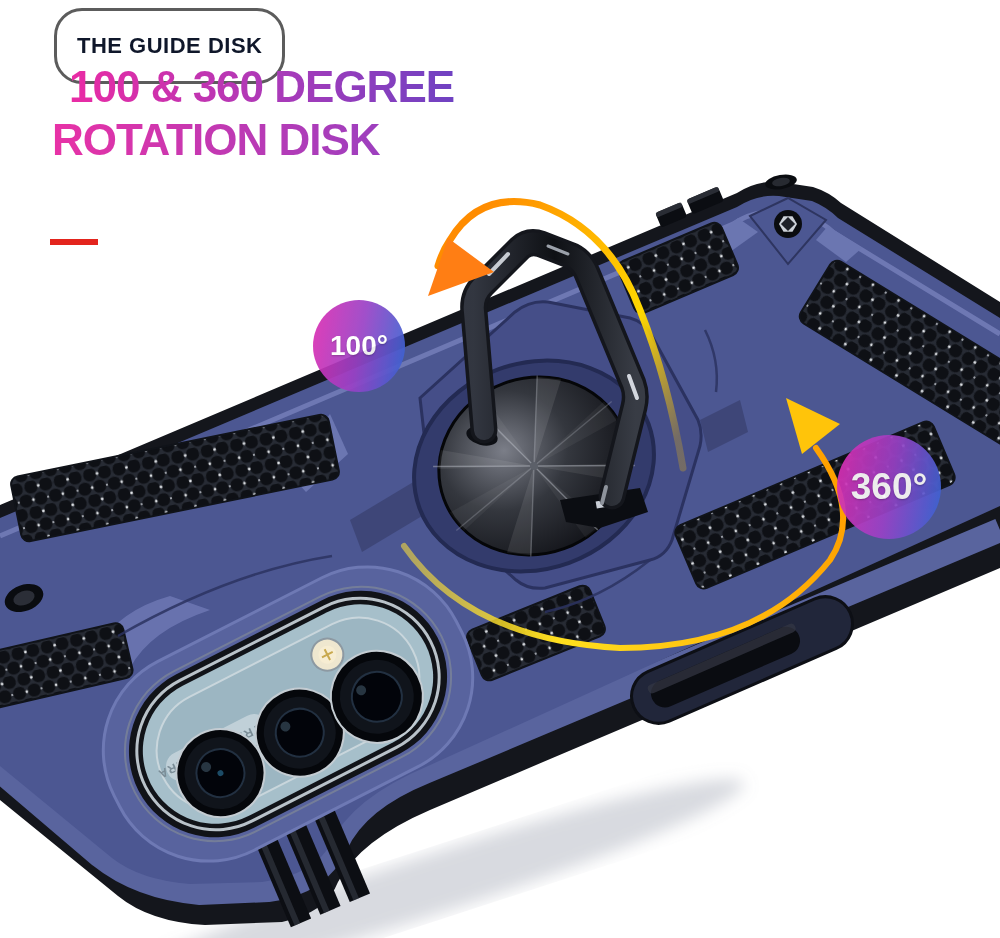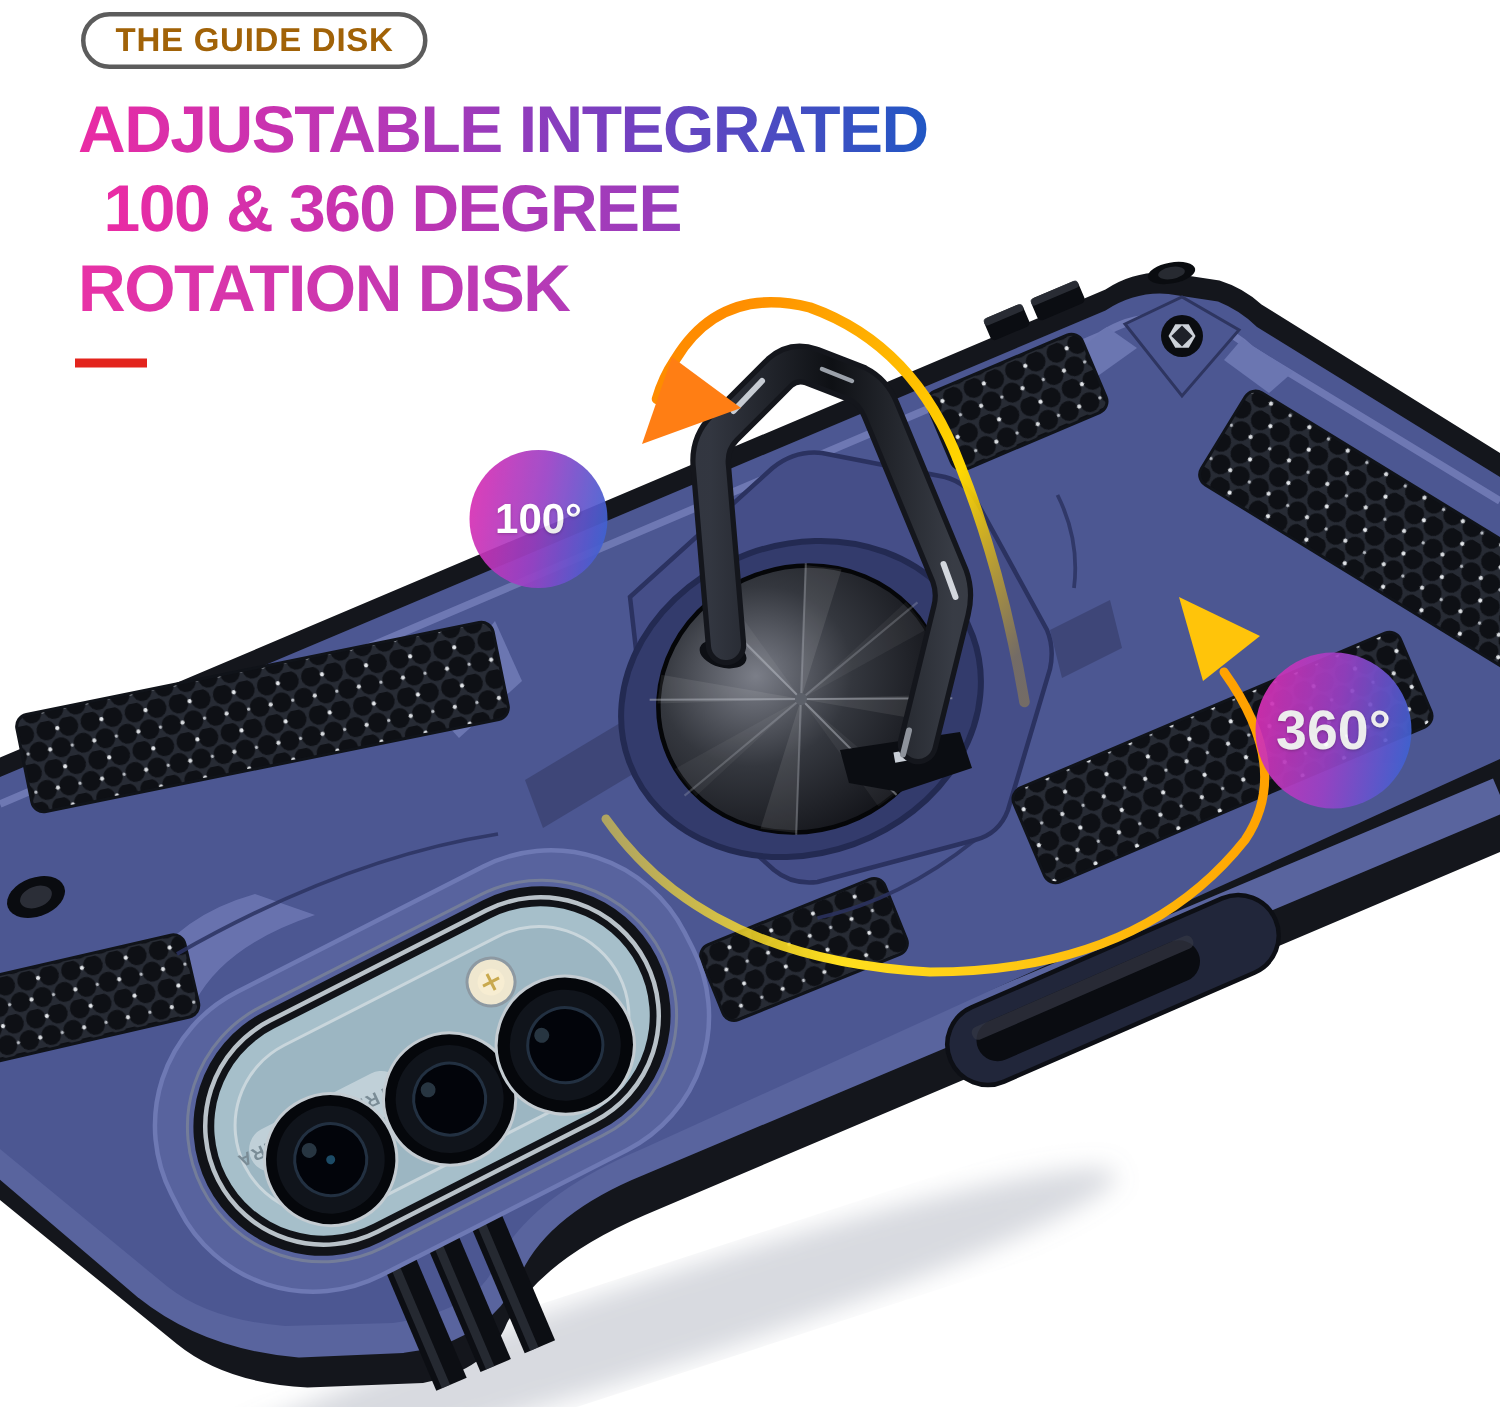--- a/index.html
+++ b/index.html
@@ -1,21 +1,21 @@
 <!DOCTYPE html>
 <html><head>
 <meta charset="utf-8">
 <style>
   html,body{margin:0;padding:0;background:#fff;}
   .canvas{position:relative;width:1000px;height:938px;background:#ffffff;overflow:hidden;
           font-family:"Liberation Sans",sans-serif;}
   .art{position:absolute;left:0;top:0;z-index:1;}
   .overlay{position:absolute;z-index:2;}
-  .brand-badge{left:54px;top:8px;padding:3px 20px;border:3px solid #5c5c5c;border-radius:28px;
-               background:#fff;color:#a16207;font-size:22px;font-weight:bold;letter-spacing:.5px;}
+  .brand-badge{left:54px;top:8px;padding:22px 20px;border:3px solid #5c5c5c;border-radius:28px;
+               background:#fff;color:#0f172a;font-size:22px;font-weight:bold;letter-spacing:.5px;}
   .headline{left:52px;top:60px;display:flex;flex-direction:column;}
   .hline{font-weight:bold;font-size:44px;line-height:53px;letter-spacing:-1px;
          -webkit-background-clip:text;background-clip:text;color:transparent;display:inline-block;
          white-space:nowrap;}
   .h1{background-image:linear-gradient(90deg,#ea2ba4 0%,#b238b8 38%,#7a3fc0 62%,#2057c4 100%);}
   .h2{background-image:linear-gradient(90deg,#ea2ba4 0%,#a93ab9 55%,#6f42c2 100%);margin-left:17px;}
   .h3{background-image:linear-gradient(90deg,#e832a6 0%,#8c42c4 100%);}
   .red-dash{left:50px;top:239px;width:48px;height:6px;background:#e3241d;}
   .angle-badge{border-radius:50%;display:flex;align-items:center;justify-content:center;
                color:#fff;font-weight:bold;opacity:.92;
@@ -239,21 +239,20 @@
     <path d="M 683,468 Q 668,380 640,310 Q 610,230 540,205 Q 480,190 450,240 Q 442,252 438,266" fill="none" stroke="url(#ag1)" stroke-width="7" stroke-linecap="round"></path>
     <polygon points="428,296 448,238 494,272" fill="#ff7e14"></polygon>
   </g>
 </svg>
 
 <div class="overlay brand-badge">
   <span>THE GUIDE DISK</span>
 </div>
 
 <div class="overlay headline">
-  <span class="hline h1">ADJUSTABLE INTEGRATED</span>
   <span class="hline h2">100 &amp; 360 DEGREE</span>
   <span class="hline h3">ROTATION DISK</span>
 </div>
 
 <div class="overlay red-dash"></div>
 
 <div class="overlay angle-badge b100">
   <span>100°</span>
 </div>
 

